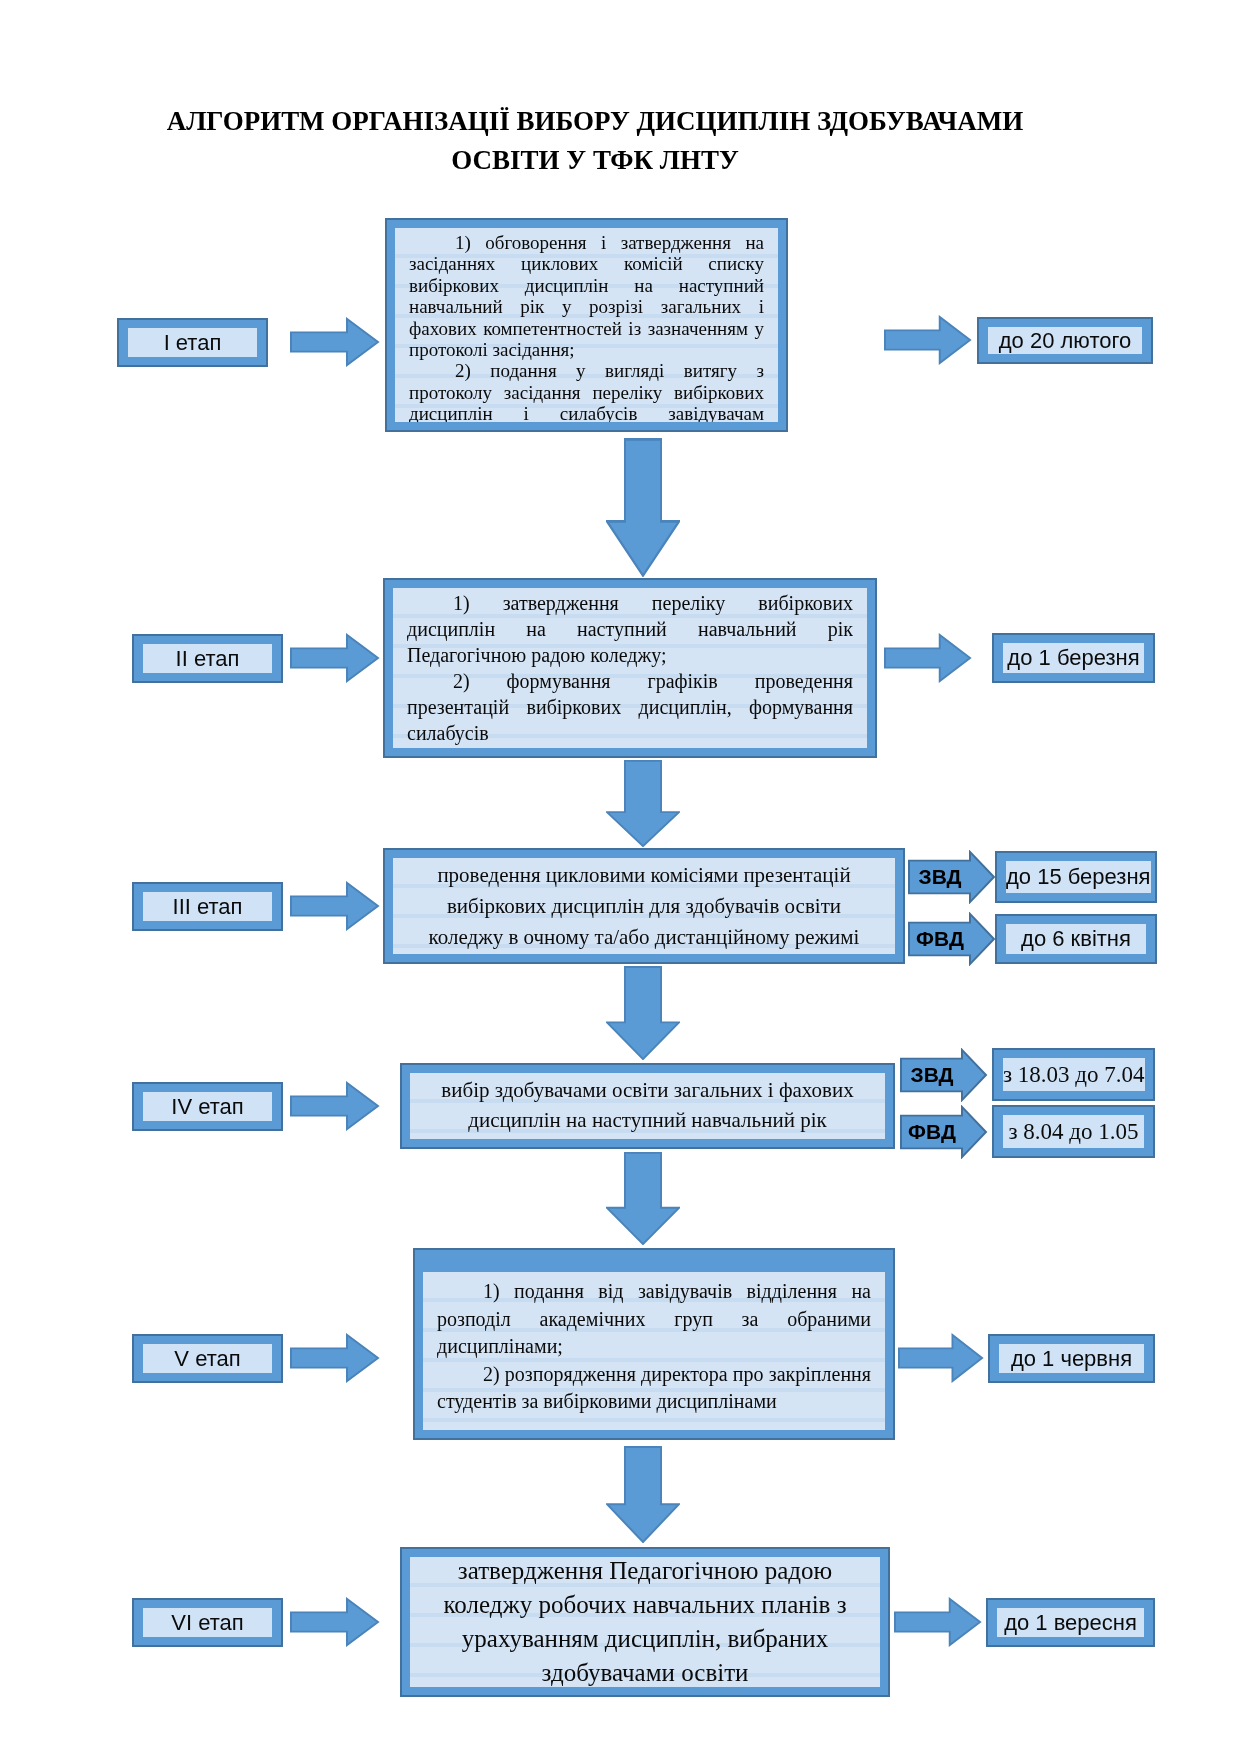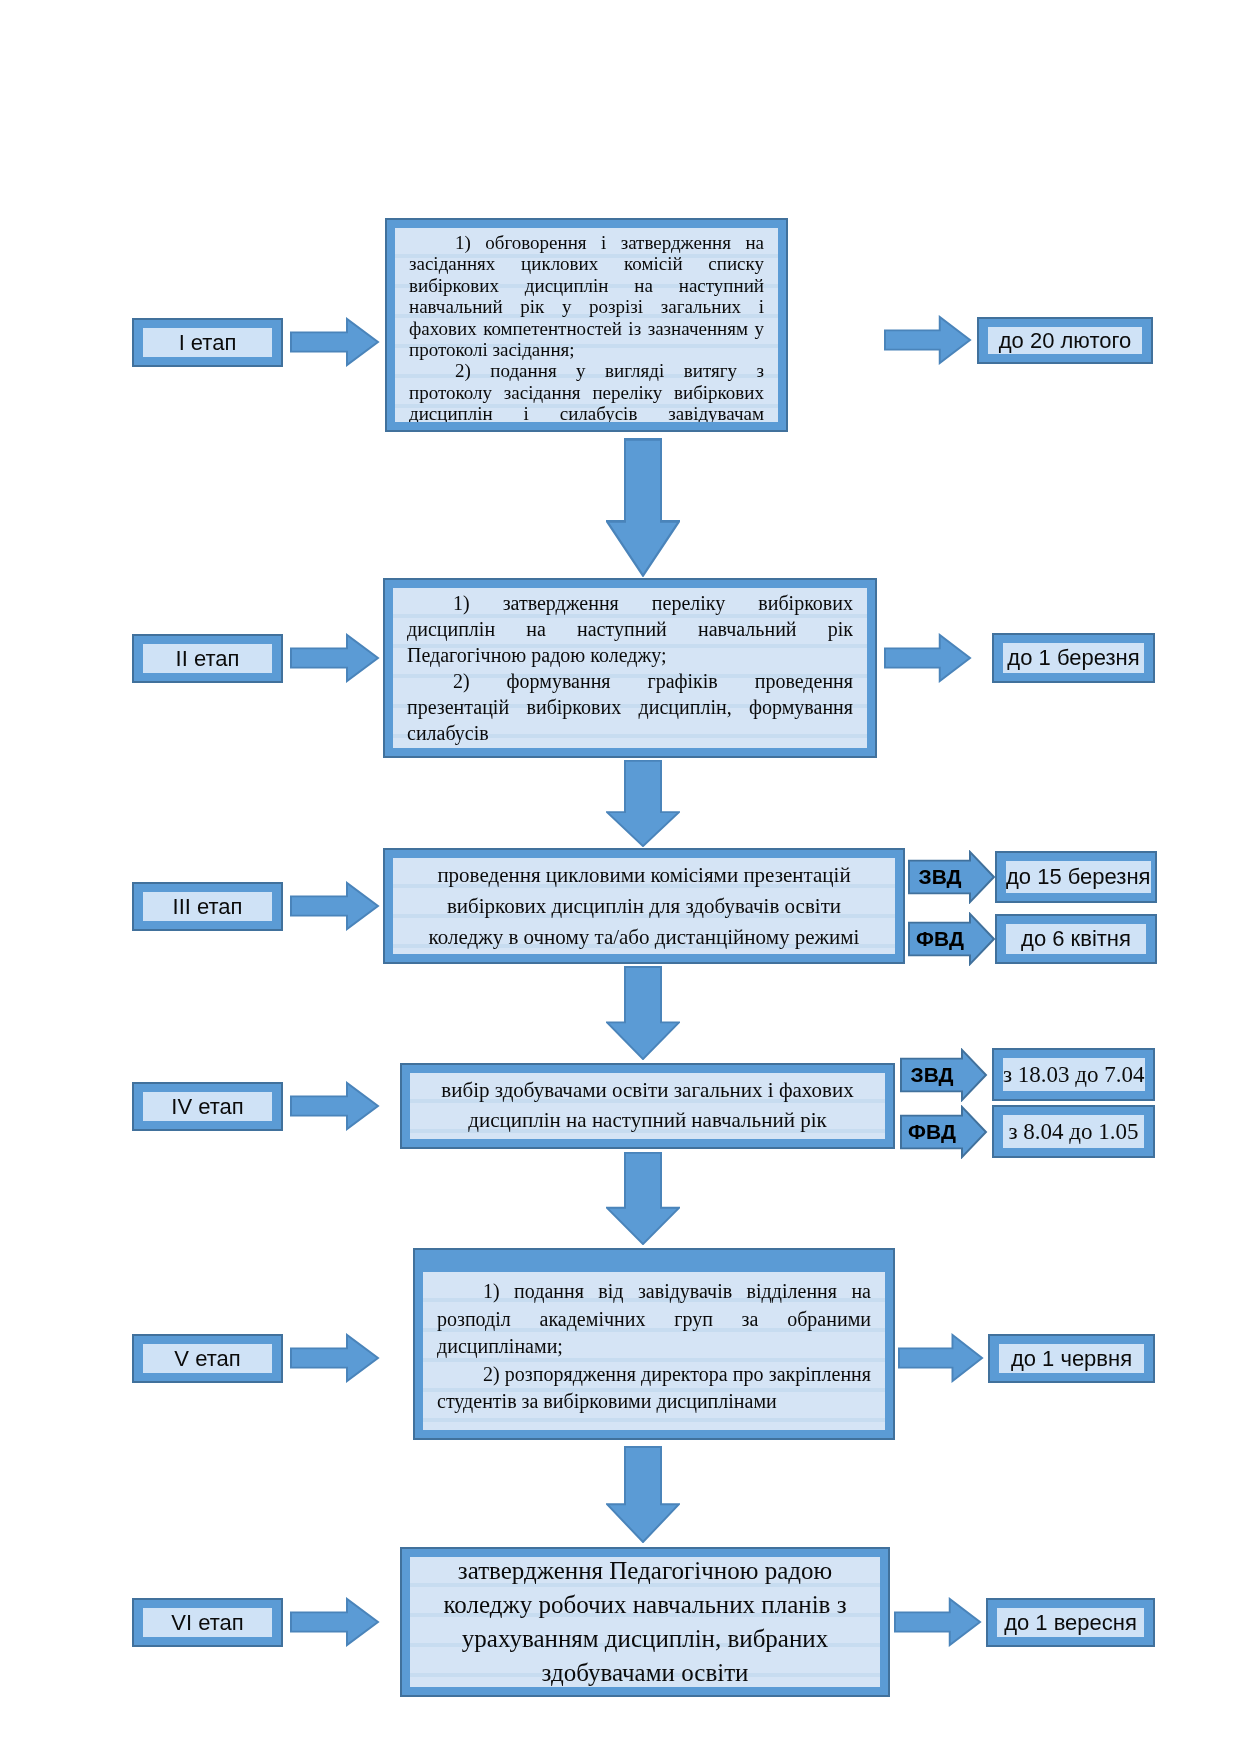--- a/index.html
+++ b/index.html
@@ -55,21 +55,21 @@
 
   
   .tagarr { position:absolute; }
   .tagarr svg { display:block; width:100%; height:100%; }
   .tagarr .tag {
     position:absolute; left:2px; top:50%; transform:translateY(-50%);
     width:60px; text-align:center; font-size:21px; font-weight:600; color:#000;
   }
 
   
-  #s1-label { left:132px; top:318px; width:151px; height:49px; }
+  #s1-label { left:117px; top:318px; width:151px; height:49px; }
   #s1-ain   { left:290px; top:317px; width:90px;  height:50px; }
   #s1-box   { left:385px; top:218px; width:403px; height:214px; }
   #s1-aout  { left:884px; top:315px; width:88px;  height:50px; }
   #s1-date  { left:977px; top:317px; width:176px; height:47px; }
 
   #v1 { left:606px; top:438px; width:74px; height:139px; }
 
   #s2-label { left:132px; top:634px; width:151px; height:49px; }
   #s2-ain   { left:290px; top:633px; width:90px;  height:50px; }
   #s2-box   { left:383px; top:578px; width:494px; height:180px; }
@@ -110,20 +110,24 @@
   #s6-ain   { left:290px; top:1597px; width:90px;  height:50px; }
   #s6-box   { left:400px; top:1547px; width:490px; height:150px; }
   #s6-aout  { left:894px; top:1597px; width:88px;  height:50px; }
   #s6-date  { left:986px; top:1598px; width:169px; height:49px; }
 </style>
 </head>
 <body>
 
 <div id="canvas">
 
+  <div id="t-title">
+    <div>АЛГОРИТМ ОРГАНІЗАЦІЇ ВИБОРУ ДИСЦИПЛІН ЗДОБУВАЧАМИ</div>
+    <div>ОСВІТИ У ТФК ЛНТУ</div>
+  </div>
 
   <div class="frame" id="s1-label">
     <div class="inner">I етап</div>
   </div>
   <div class="arr" id="s1-ain">
     <svg viewBox="0 0 90 52" preserveAspectRatio="none">
         <polygon points="1,16 57,16 57,2 88,26 57,50 57,36 1,36" fill="#5b9bd5" stroke="#4a84ba" stroke-width="2"></polygon>
       </svg>
   </div>
   <div class="mainbox" id="s1-box">

